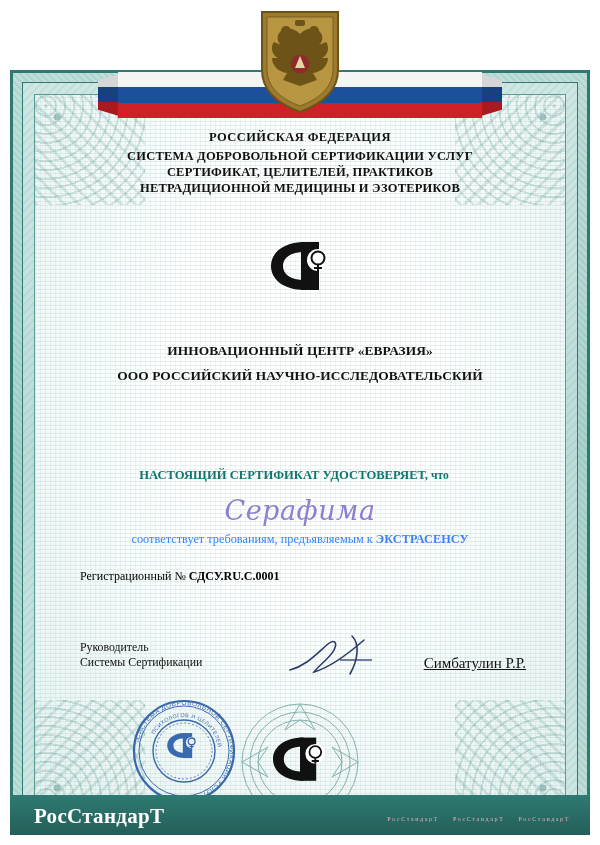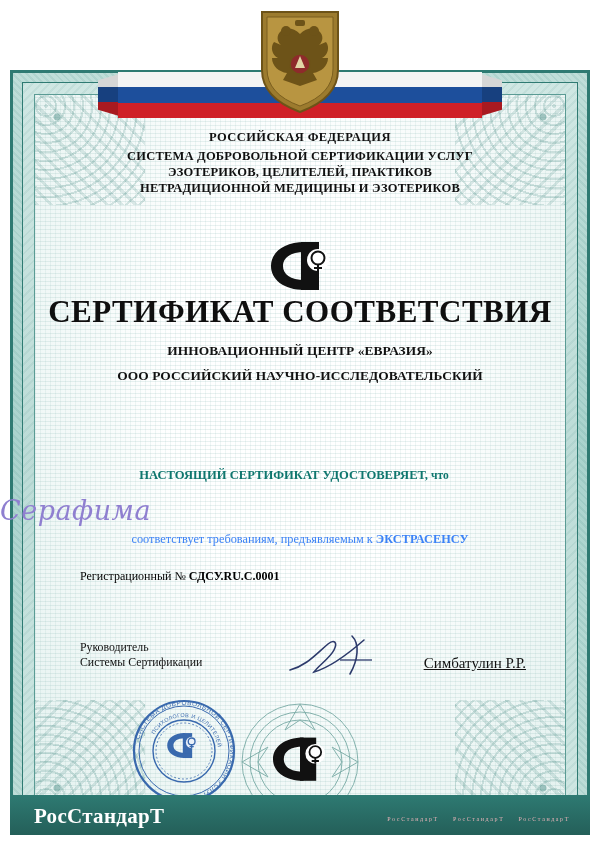--- a/index.html
+++ b/index.html
@@ -168,21 +168,21 @@
     color: #0f766e;
   }
   .attest .small {
     font-size: 11.5px;
     font-weight: bold;
   }
 
   .holder {
     position: absolute;
     left: 0; right: 0; top: 495px;
-    text-align: left;
+    text-align: center;
     font-family: "DejaVu Serif", serif;
     font-style: italic;
     font-size: 27px;
     color: #8f7fd0;
     letter-spacing: .5px;
   }
 
   .conform {
     position: absolute;
     left: 60px; right: 60px; top: 532px;
@@ -310,35 +310,34 @@
         <rect x="41" y="14" width="10" height="6" rx="2"></rect>
       </g>
       <circle cx="46" cy="58" r="10" fill="#8e2b2b" stroke="#6d5318" stroke-width="1.5"></circle>
       <path d="M41 62 L46 50 L51 62 Z" fill="#e3d7a8"></path>
     </svg>
   </div>
 
   <div class="header-text">
     <div class="h-line1">РОССИЙСКАЯ ФЕДЕРАЦИЯ</div>
     <div class="h-line2">СИСТЕМА ДОБРОВОЛЬНОЙ СЕРТИФИКАЦИИ УСЛУГ</div>
-    <div class="h-line3">ЭЗОТЕРИКОВ, ЦЕЛИТЕЛЕЙ, ПРАКТИКОВ</div>
+    <div class="h-line3">СЕРТИФИКАТ, ЦЕЛИТЕЛЕЙ, ПРАКТИКОВ</div>
     <div class="h-line4">НЕТРАДИЦИОННОЙ МЕДИЦИНЫ И ЭЗОТЕРИКОВ</div>
   </div>
 
   <div class="logo-mark">
     <svg viewBox="0 0 78 56" width="78" height="56">
       <path d="M44 4 C22 4 10 15 10 28 C10 41 22 52 44 52 L44 42 C29 42 22 36 22 28 C22 20 29 14 44 14 Z" fill="#111"></path>
       <path d="M40 4 H58 V52 H40 Z" fill="#111"></path>
       <circle cx="57" cy="22" r="11" fill="#ffffff"></circle>
       <circle cx="57" cy="20" r="6.5" fill="none" stroke="#111" stroke-width="2"></circle>
       <path d="M57 26 V33 M53 30 H61" stroke="#111" stroke-width="2" fill="none"></path>
     </svg>
   </div>
 
-  <div class="title">СЕРТИФИКАТ СООТВЕТСТВИЯ</div>
 
   <div class="org">
     <div>ИННОВАЦИОННЫЙ ЦЕНТР «ЕВРАЗИЯ»</div>
     <div>ООО РОССИЙСКИЙ НАУЧНО-ИССЛЕДОВАТЕЛЬСКИЙ</div>
   </div>
 
   <div class="attest">
     <span>НАСТОЯЩИЙ СЕРТИФИКАТ УДОСТОВЕРЯЕТ,</span>
     <span class="small">что</span>
   </div>

